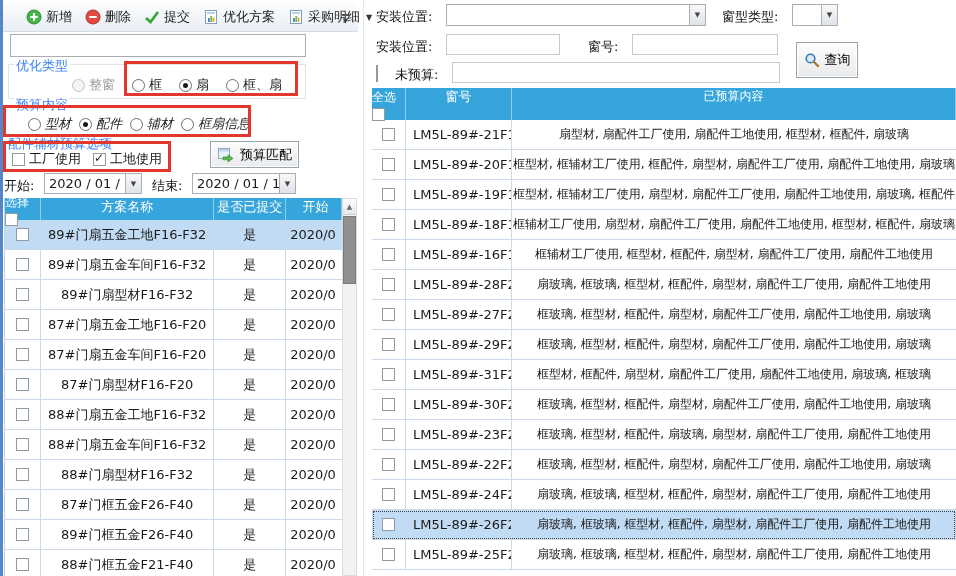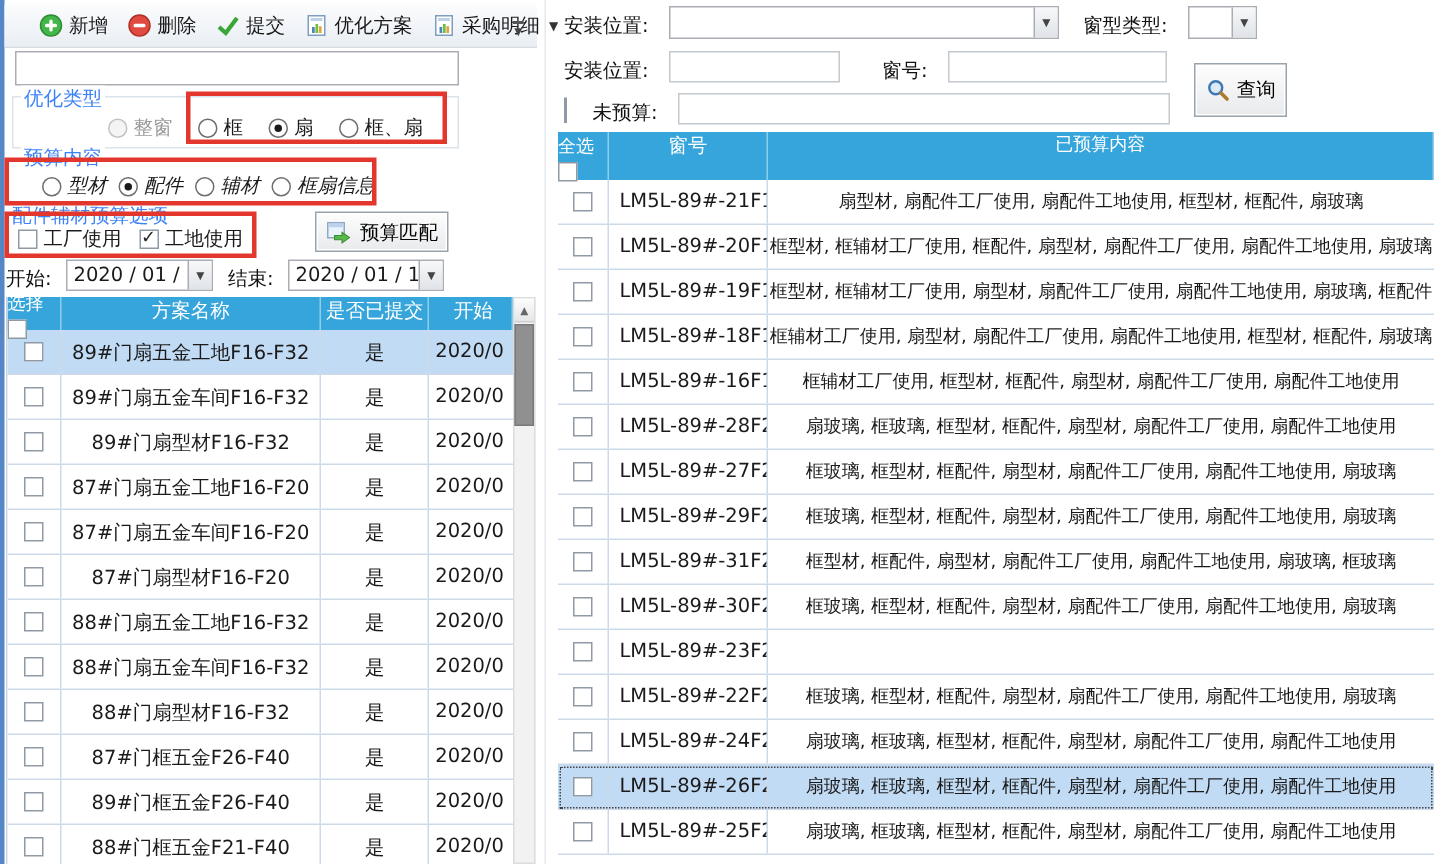--- a/index.html
+++ b/index.html
@@ -444,20 +444,21 @@
           <span class="cb"></span>
         </div>
         <div class="tc rc1">LM5L-89#-30F28</div>
         <div class="tc rc2">框玻璃, 框型材, 框配件, 扇型材, 扇配件工厂使用, 扇配件工地使用, 扇玻璃</div>
       </div>
       <div class="trow">
         <div class="tc rc0">
           <span class="cb"></span>
         </div>
         <div class="tc rc1">LM5L-89#-23F21</div>
+        <div class="tc rc2">框玻璃, 框型材, 框配件, 扇玻璃, 扇型材, 扇配件工厂使用, 扇配件工地使用</div>
       </div>
       <div class="trow">
         <div class="tc rc0">
           <span class="cb"></span>
         </div>
         <div class="tc rc1">LM5L-89#-22F20</div>
         <div class="tc rc2">框玻璃, 框型材, 框配件, 扇型材, 扇配件工厂使用, 扇配件工地使用, 扇玻璃</div>
       </div>
       <div class="trow">
         <div class="tc rc0">

